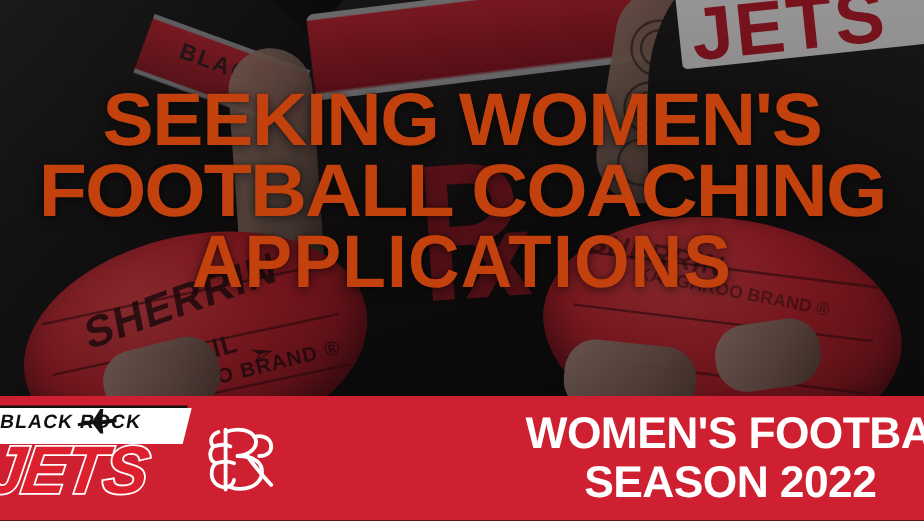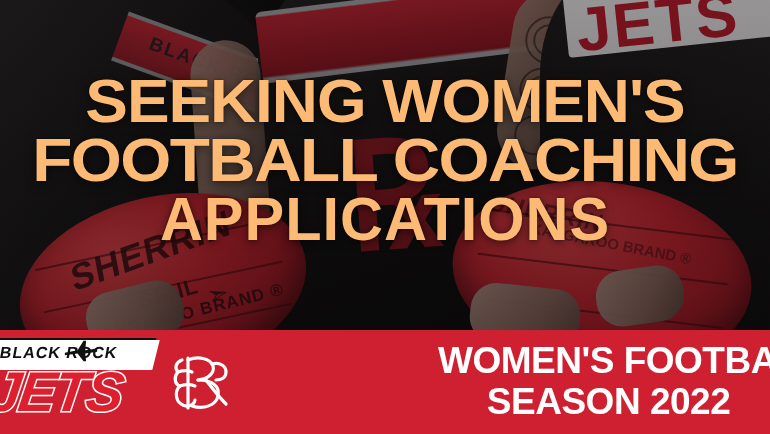--- a/index.html
+++ b/index.html
@@ -246,21 +246,21 @@
     background:
       linear-gradient(180deg, rgba(8,7,8,.30) 0%, rgba(8,7,8,.42) 45%, rgba(8,7,8,.52) 100%);
   }
 
   
   .headline {
     position: absolute;
     left: 0; right: 0;
     top: 72px;
     text-align: center;
-    color: #fdba74;
+    color: #c2410c;
     font-family: "Liberation Sans", sans-serif;
     font-weight: 700;
     line-height: .95;
     text-shadow: 0 2px 10px rgba(0,0,0,.55), 0 0 3px rgba(0,0,0,.35);
   }
   .hl-line {
     display: block;
     white-space: nowrap;
   }
   .hl1 { font-size: 62px; letter-spacing: -1px; transform: scaleX(1.03); }

